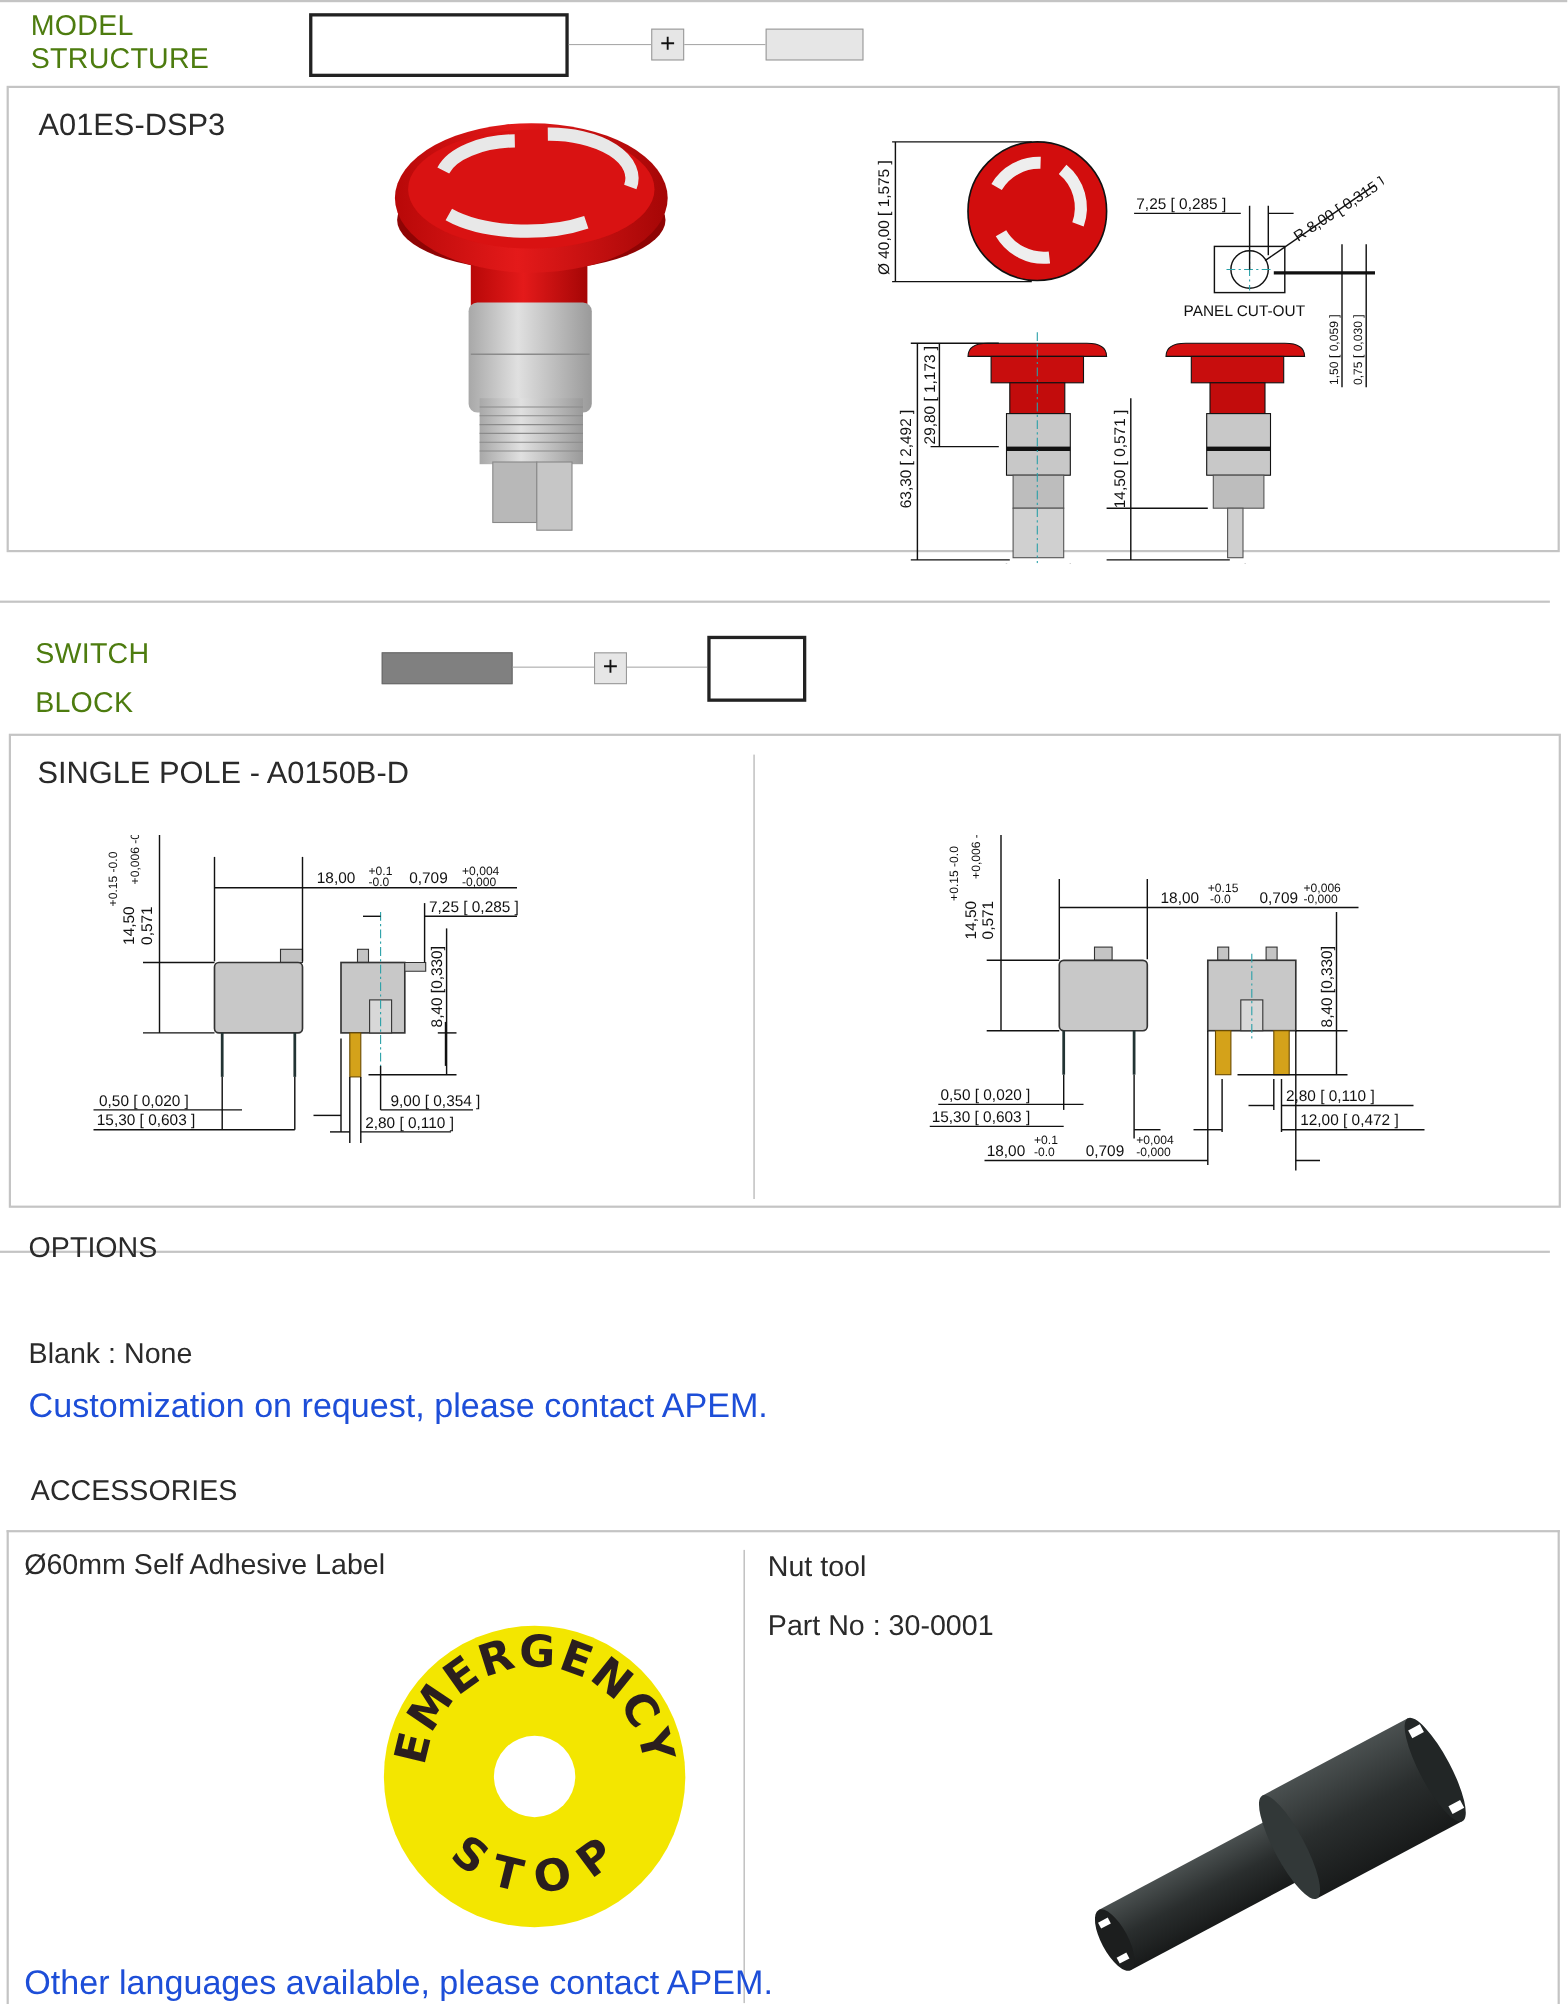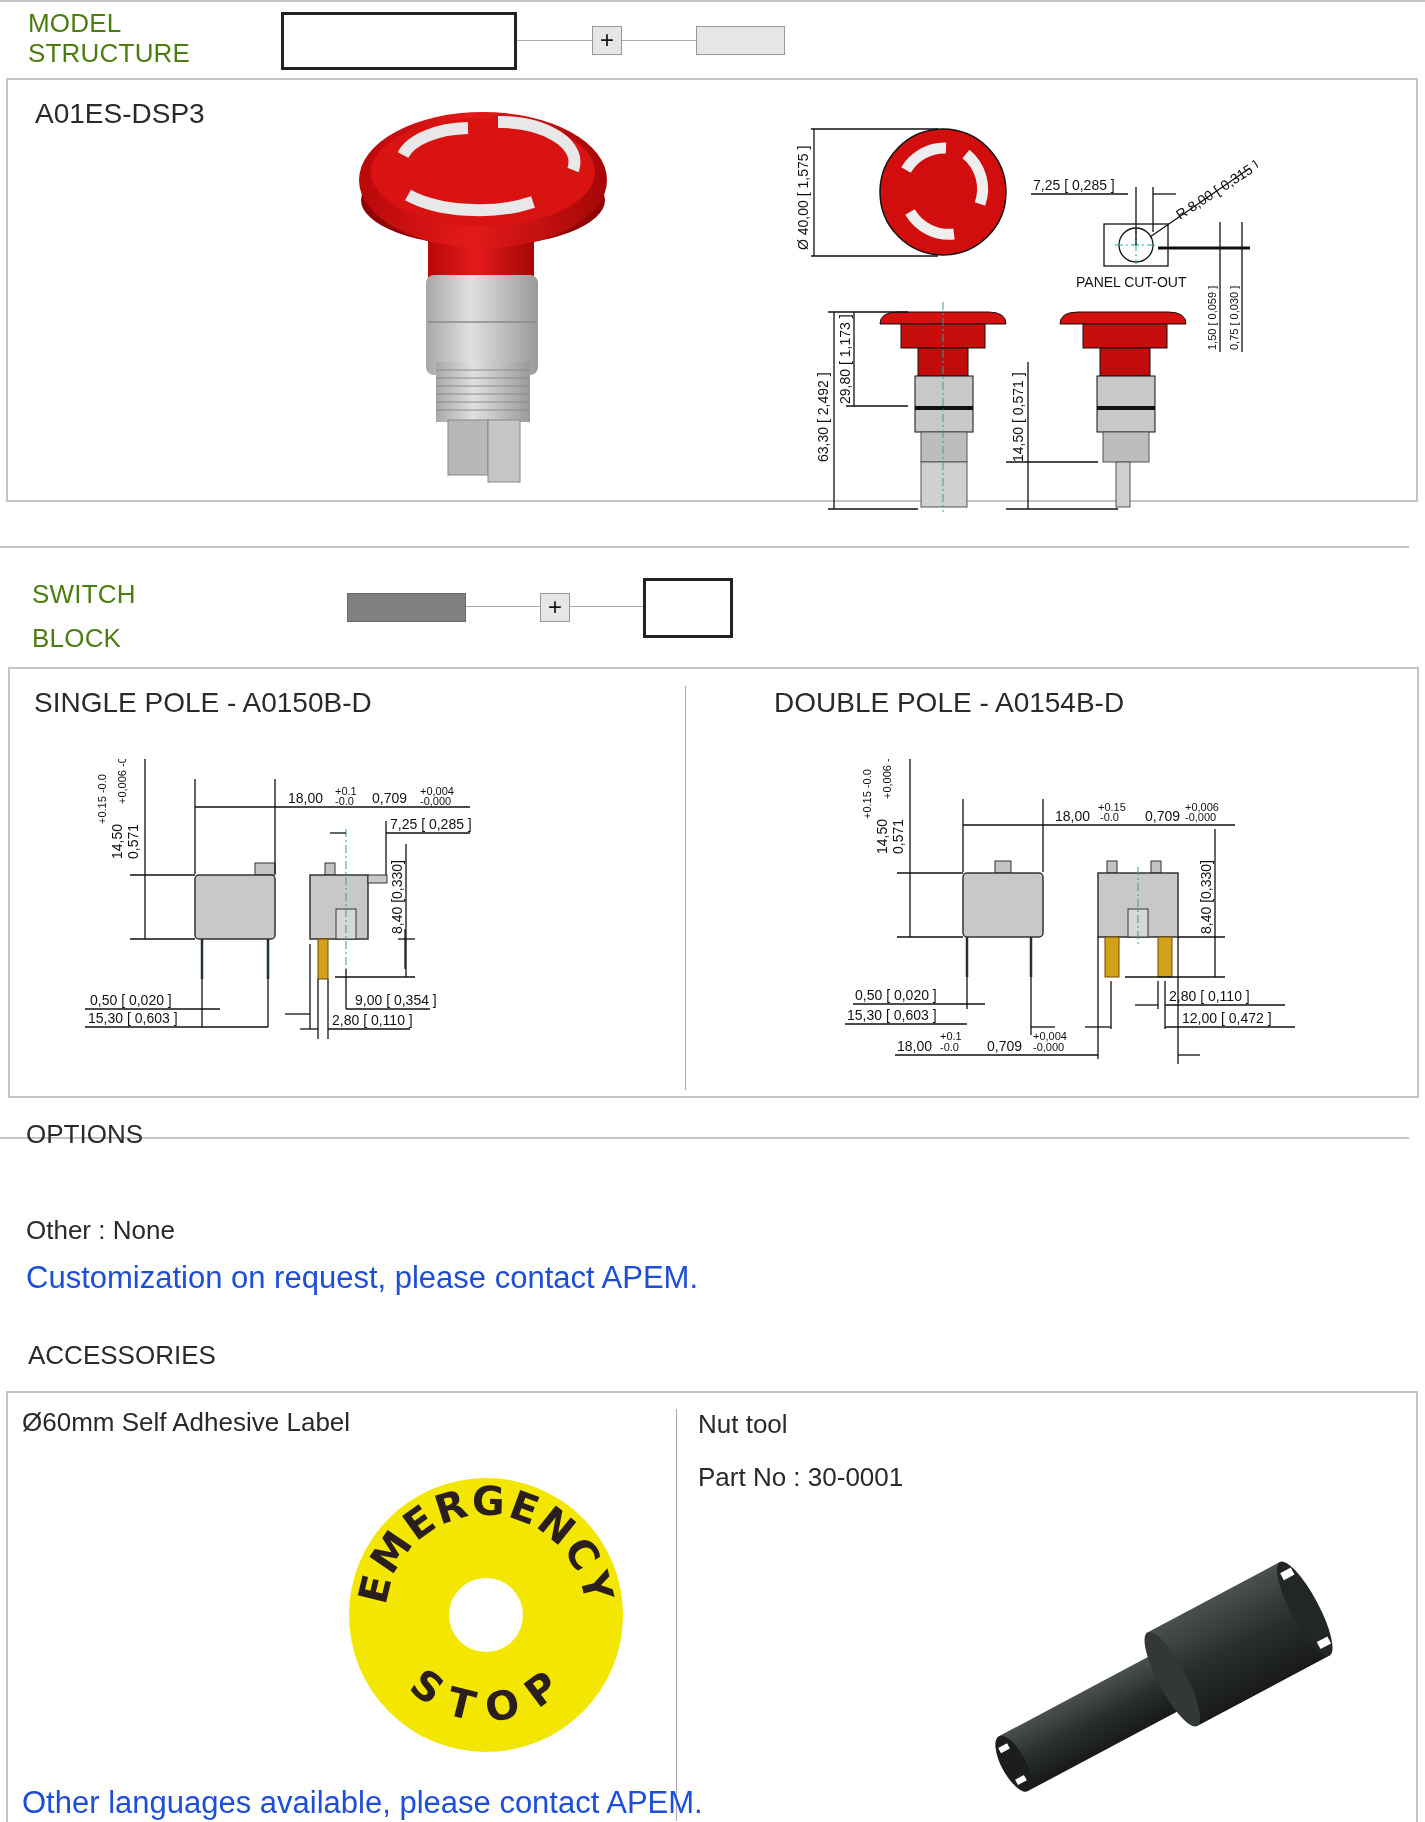--- a/index.html
+++ b/index.html
@@ -216,21 +216,20 @@
     <line class="line" x1="258" y1="220" x2="258" y2="280"></line>
     <line class="line" x1="276" y1="210" x2="276" y2="250"></line>
     <line class="line" x1="276" y1="250" x2="360" y2="250"></line>
     <line class="line" x1="215" y1="255" x2="240" y2="255"></line>
     <line class="line" x1="230" y1="270" x2="248" y2="270"></line>
     <line class="line" x1="258" y1="270" x2="340" y2="270"></line>
     <text class="dim" x="285" y="246">9,00 [ 0,354 ]</text>
     <text class="dim" x="262" y="266">2,80 [ 0,110 ]</text>
   </svg>
 
-  <div class="abs section-head" style="left:764px;top:18px;">DOUBLE POLE - A0154B-D</div>
   <svg class="abs" style="left:835px;top:90px;" width="470" height="310" viewBox="0 0 470 310">
 
     <rect x="150" y="102" width="16" height="12" fill="#c4c4c4" stroke="#333"></rect>
     <rect x="118" y="114" width="80" height="64" rx="4" fill="#c8c8c8" stroke="#333" stroke-width="1.5"></rect>
     <line x1="122" y1="178" x2="122" y2="218" stroke="#233" stroke-width="2.5"></line>
     <line x1="186" y1="178" x2="186" y2="218" stroke="#233" stroke-width="2.5"></line>
     <line class="line" x1="118" y1="40" x2="118" y2="113"></line>
     <line class="line" x1="198" y1="40" x2="198" y2="113"></line>
     <line class="line" x1="118" y1="66" x2="390" y2="66"></line>
     <text class="dim" x="210" y="62">18,00</text>
@@ -283,21 +282,21 @@
     <text class="dim" x="142" y="292">0,709</text>
     <text class="dim-s" x="188" y="281">+0,004</text>
     <text class="dim-s" x="188" y="292">-0,000</text>
     <line class="line" x1="333" y1="296" x2="355" y2="296"></line>
   </svg>
 </div>
 
 <div class="hr" style="left:0;top:1137px;width:1409px;"></div>
 
 <div class="abs txt" style="left:26px;top:1119px;">OPTIONS</div>
-<div class="abs txt" style="left:26px;top:1215px;">Other : None</div>
+<div class="abs txt" style="left:26px;top:1215px;">Blank : None</div>
 <div class="abs txt-sm" style="left:26px;top:1260px;">Customization on request, please contact APEM.</div>
 
 <div class="abs txt" style="left:28px;top:1340px;">ACCESSORIES</div>
 
 <div class="box" style="left:6px;top:1391px;width:1412px;height:431px;border-bottom:none;">
   <div class="abs" style="left:668px;top:16px;width:1px;height:412px;background:#aaa;"></div>
 
   <div class="abs txt" style="left:14px;top:14px;">Ø60mm Self Adhesive Label</div>
 
   <svg class="abs" style="left:338px;top:82px;" width="280" height="280" viewBox="0 0 280 280">

